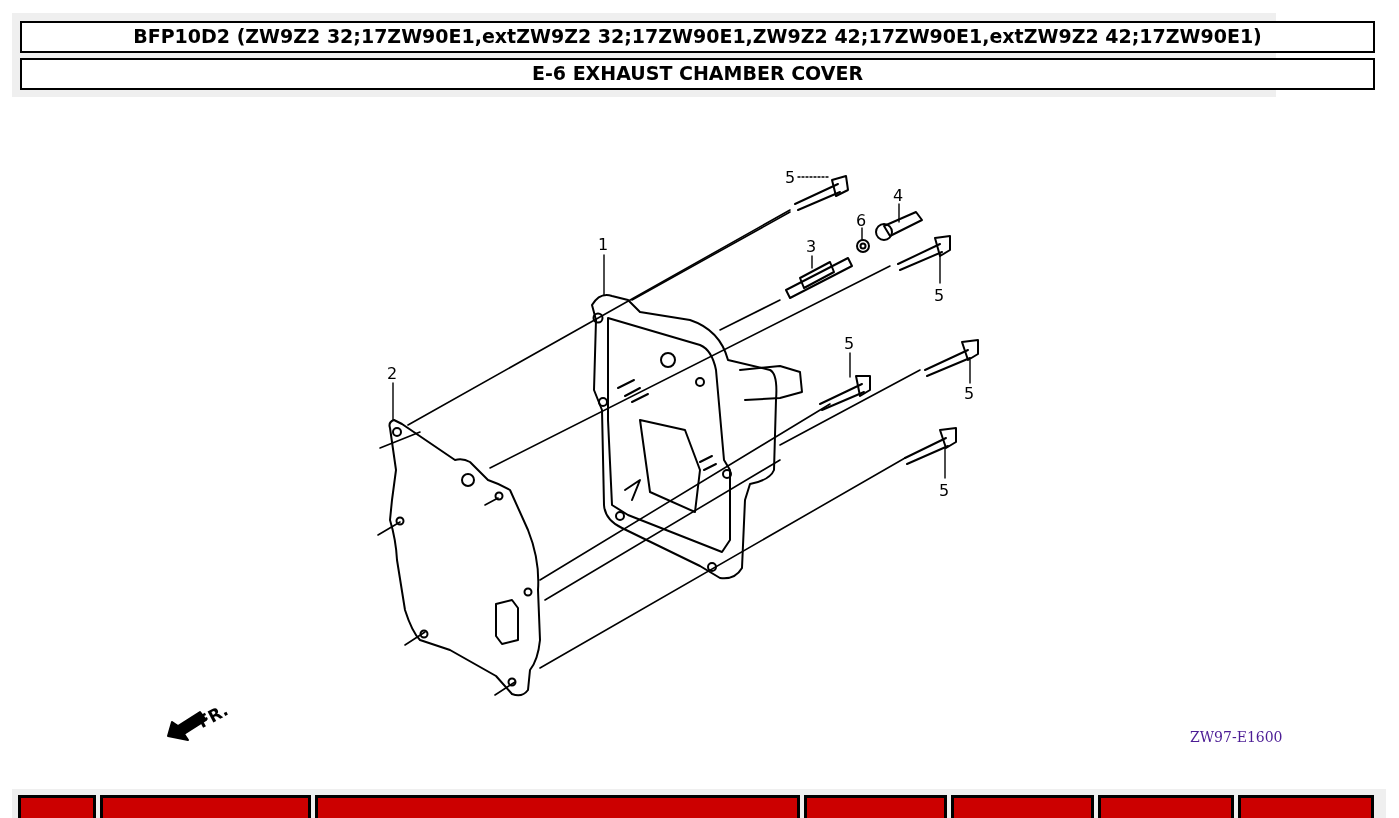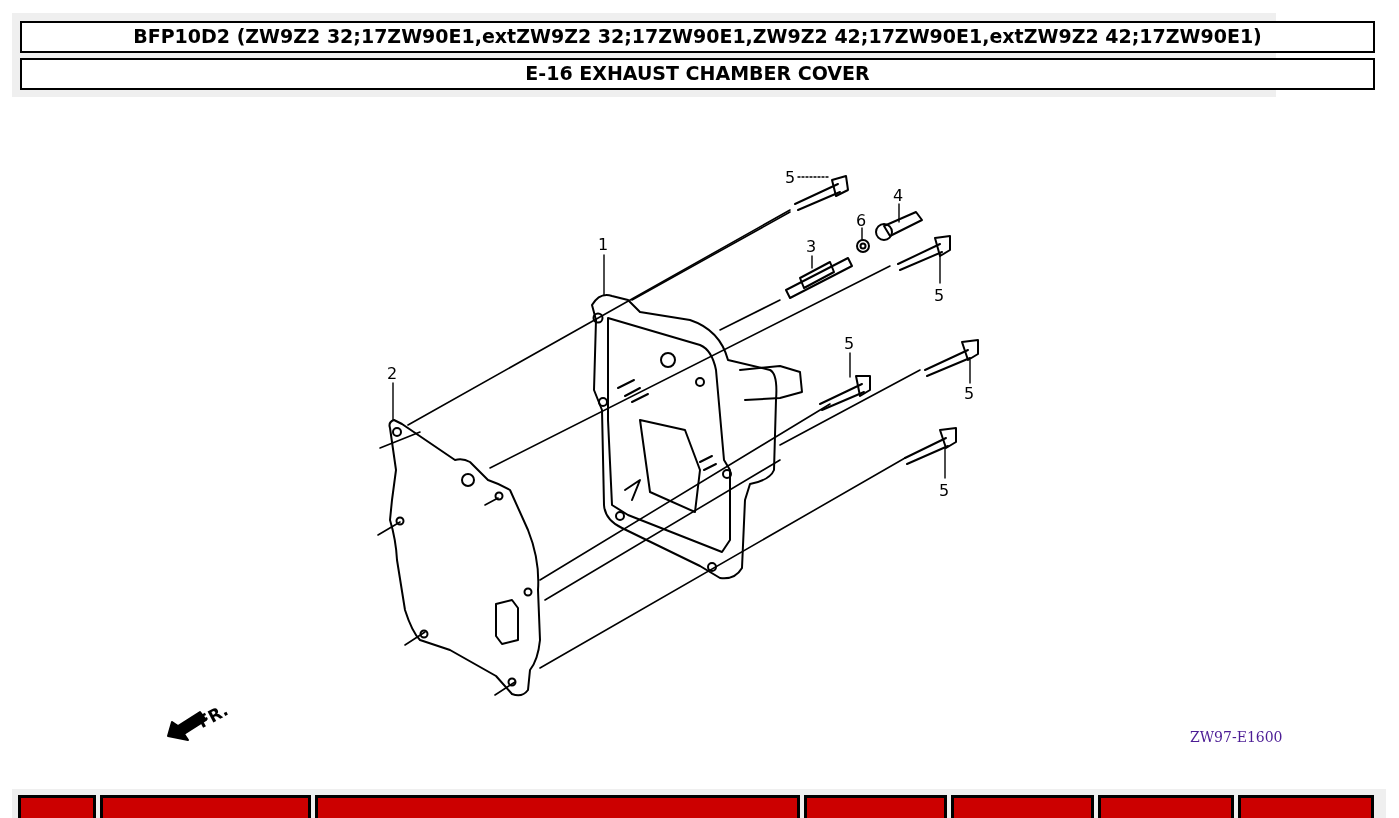--- a/index.html
+++ b/index.html
@@ -13,21 +13,21 @@
     .ref-code { position:absolute; left:1190px; top:629px; font-family:"DejaVu Serif", serif; font-size:14px; color:#4c1d95; }
     .table-wrap { position:absolute; left:12px; top:789px; width:1374px; height:40px; background:#efefef; }
     .thead { position:absolute; left:6px; top:6px; height:40px; display:flex; gap:4px; }
     .th { height:40px; background:#cc0000; border:3px solid #000; box-sizing:border-box; color:#fff; font-weight:bold; font-size:16px; text-align:center; padding-top:2px; white-space:nowrap; overflow:hidden; }
   </style>
 </head>
 <body>
 
 <div class="title-wrap">
   <div class="title-box tb1">BFP10D2 (ZW9Z2 32;17ZW90E1,extZW9Z2 32;17ZW90E1,ZW9Z2 42;17ZW90E1,extZW9Z2 42;17ZW90E1)</div>
-  <div class="title-box tb2">E-16 EXHAUST CHAMBER COVER</div>
+  <div class="title-box tb2">E-6 EXHAUST CHAMBER COVER</div>
 </div>
 
 <div class="diagram">
   <svg width="1399" height="660" viewBox="0 100 1399 660" xmlns="http://www.w3.org/2000/svg">
     <g fill="none" stroke="#000" stroke-width="2" stroke-linejoin="round" stroke-linecap="round">
 
       <g stroke-width="1.6">
         <line x1="408" y1="425" x2="790" y2="210"></line>
         <line x1="632" y1="300" x2="790" y2="212"></line>
         <line x1="490" y1="468" x2="890" y2="266"></line>

